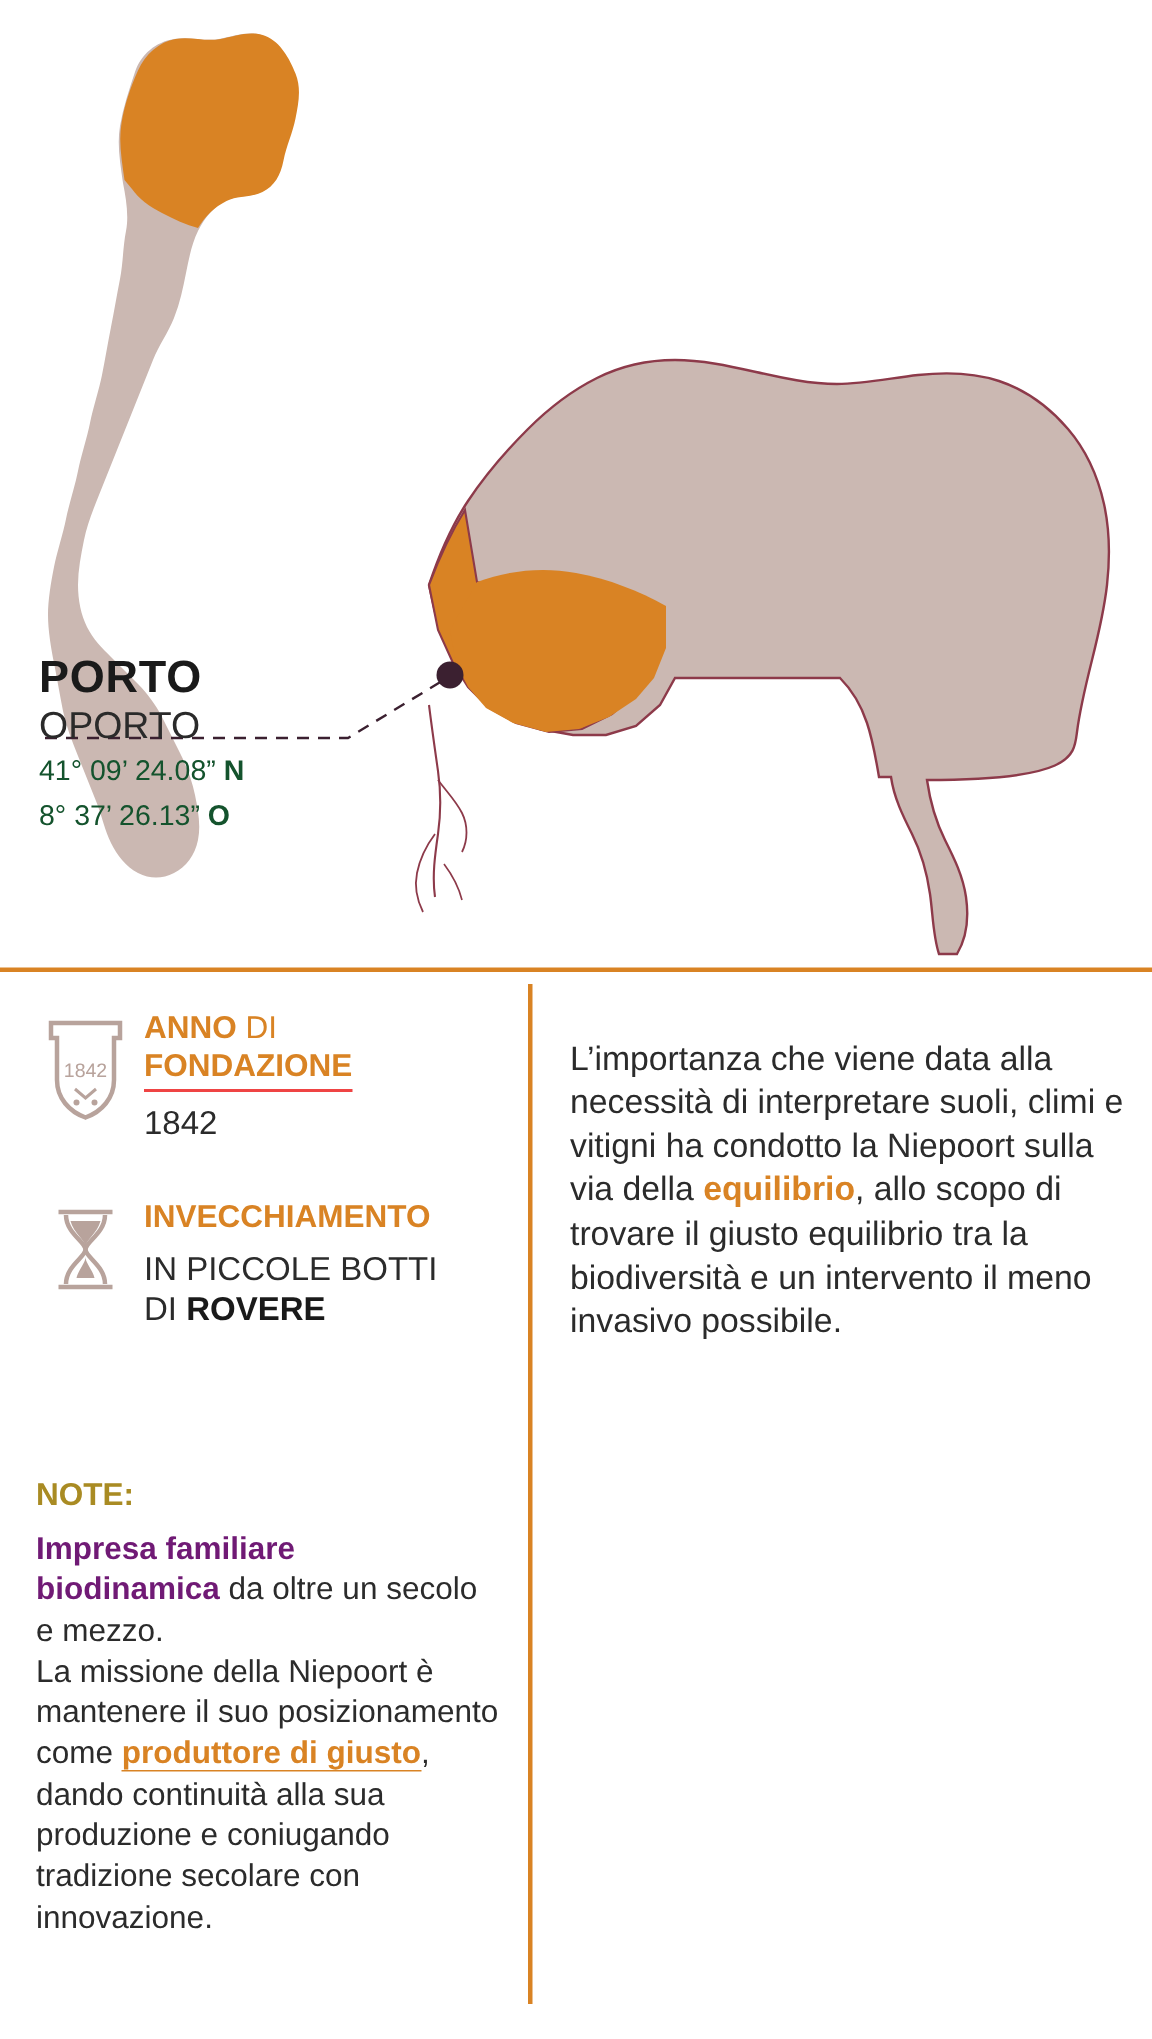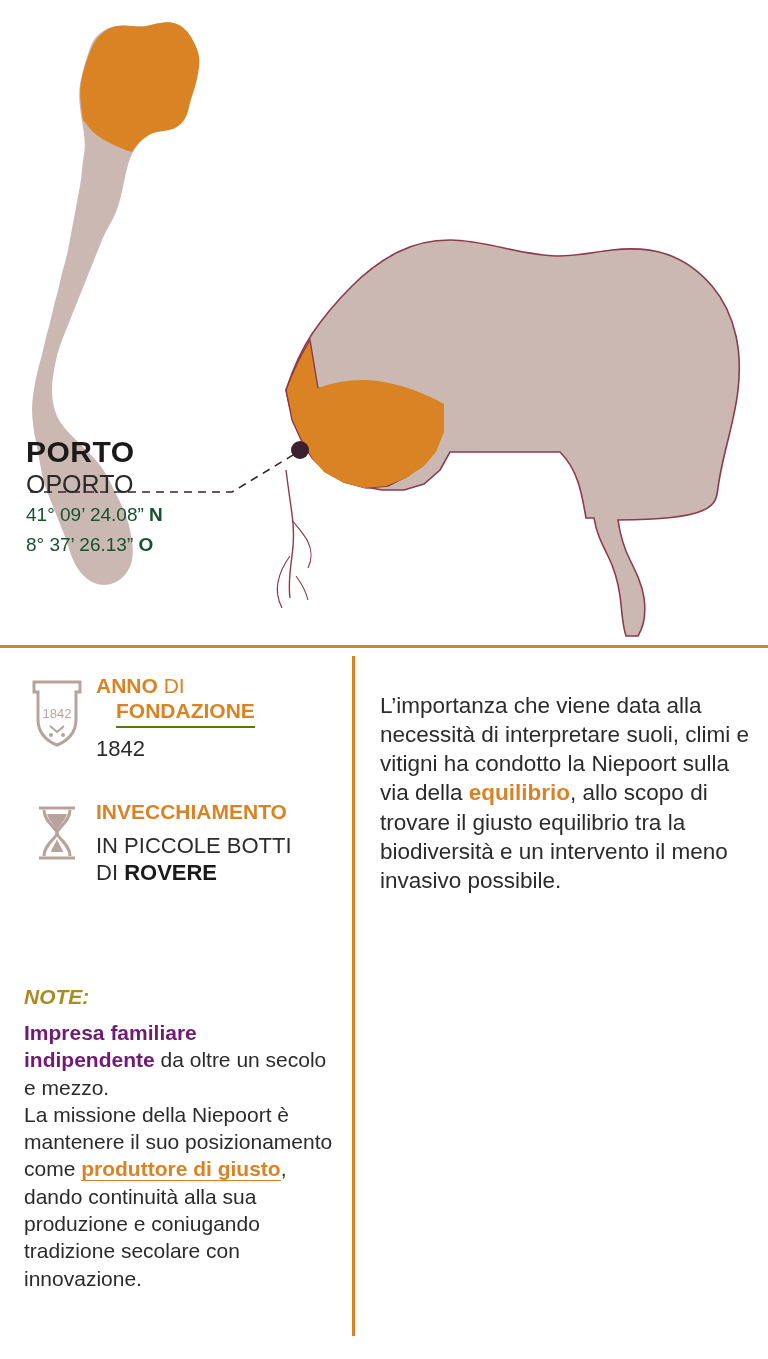--- a/index.html
+++ b/index.html
@@ -94,44 +94,42 @@
 
   .lbl-orange {
     color: #d98324;
     font-weight: bold;
     font-size: 21px;
     line-height: 1.18;
   }
   .lbl-orange .thin { font-weight: normal; }
   .under-red {
     display: inline-block;
-    border-bottom: 2px solid #4d7c0f;
+    border-bottom: 2px solid #ef4444;
     padding-bottom: 2px;
-    margin-left: 20px;
   }
   .val-dark {
     color: #2b2b2b;
     font-size: 22px;
     line-height: 1.25;
     margin-top: 7px;
   }
   .val-dark b { font-weight: bold; color: #1a1a1a; }
 
   #notes-block {
     position: absolute;
     left: 0; top: 985px;
     width: 352px;
     padding: 0 18px 0 24px;
   }
   #notes-title {
     color: #a98b23;
     font-weight: bold;
     font-size: 21px;
     margin-bottom: 10px;
-    font-style: italic;
   }
   #notes-body {
     font-size: 21px;
     line-height: 1.30;
     color: #2b2b2b;
   }
   .acc-orange { color: #701a75; font-weight: bold; }
   .acc-orange-u { color: #d98324; font-weight: bold; text-decoration: none; border-bottom: 1px solid #d98324; }
 
   
@@ -298,21 +296,21 @@
         </div>
       </div>
     </div>
 
   </div>
 
   <div id="notes-block">
     <div id="notes-title">NOTE:</div>
     <div id="notes-body">
       <span class="acc-orange">Impresa familiare</span><br>
-      <span class="acc-orange">indipendente</span><span> da oltre un secolo e mezzo.</span><br>
+      <span class="acc-orange">biodinamica</span><span> da oltre un secolo e mezzo.</span><br>
       <span>La missione della Niepoort è mantenere il suo posizionamento come </span><span class="acc-orange-u">produttore di giusto</span><span>, dando continuità alla sua produzione e coniugando tradizione secolare con innovazione.</span>
     </div>
   </div>
 
   <div id="right-col">
     <p id="right-text">
       <span>L’importanza che viene data alla necessità di interpretare suoli, climi e vitigni ha condotto la Niepoort sulla via della </span><span class="hl">equilibrio</span><span>, allo scopo di trovare il giusto equilibrio tra la biodiversità e un intervento il meno invasivo possibile.</span>
     </p>
   </div>
 

